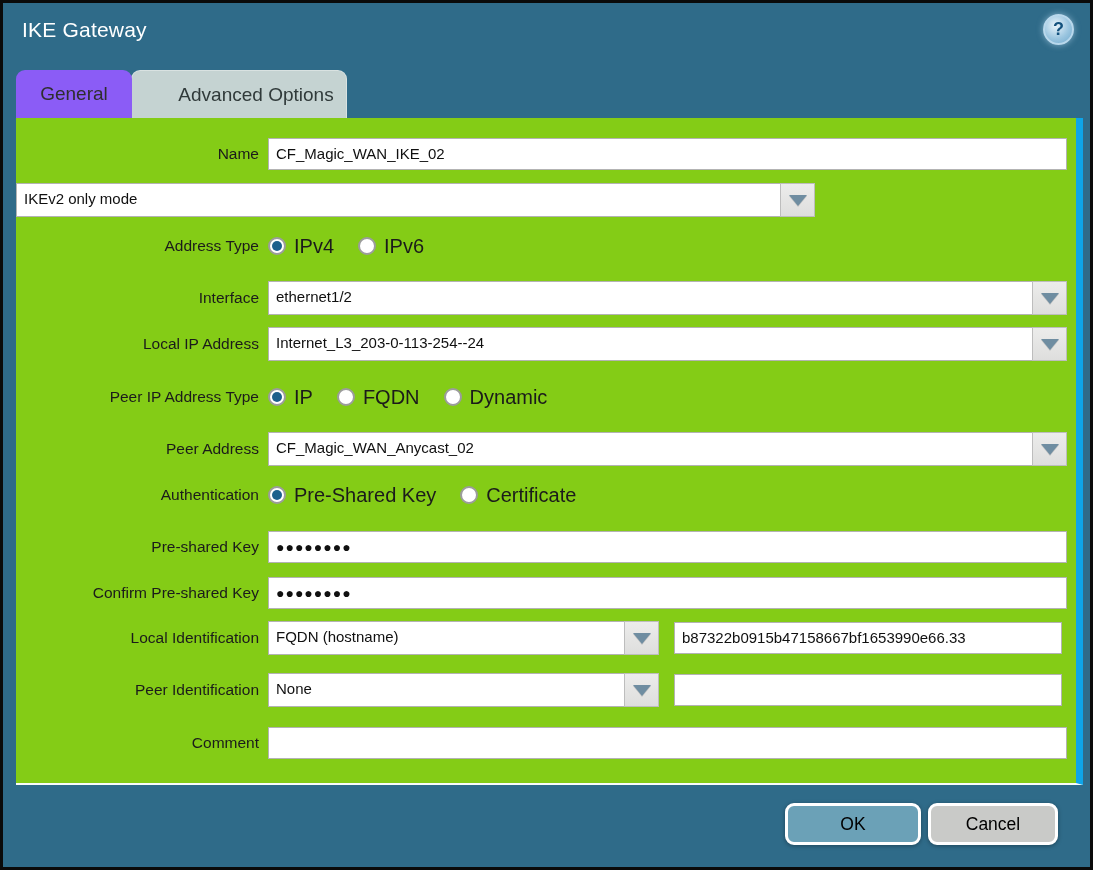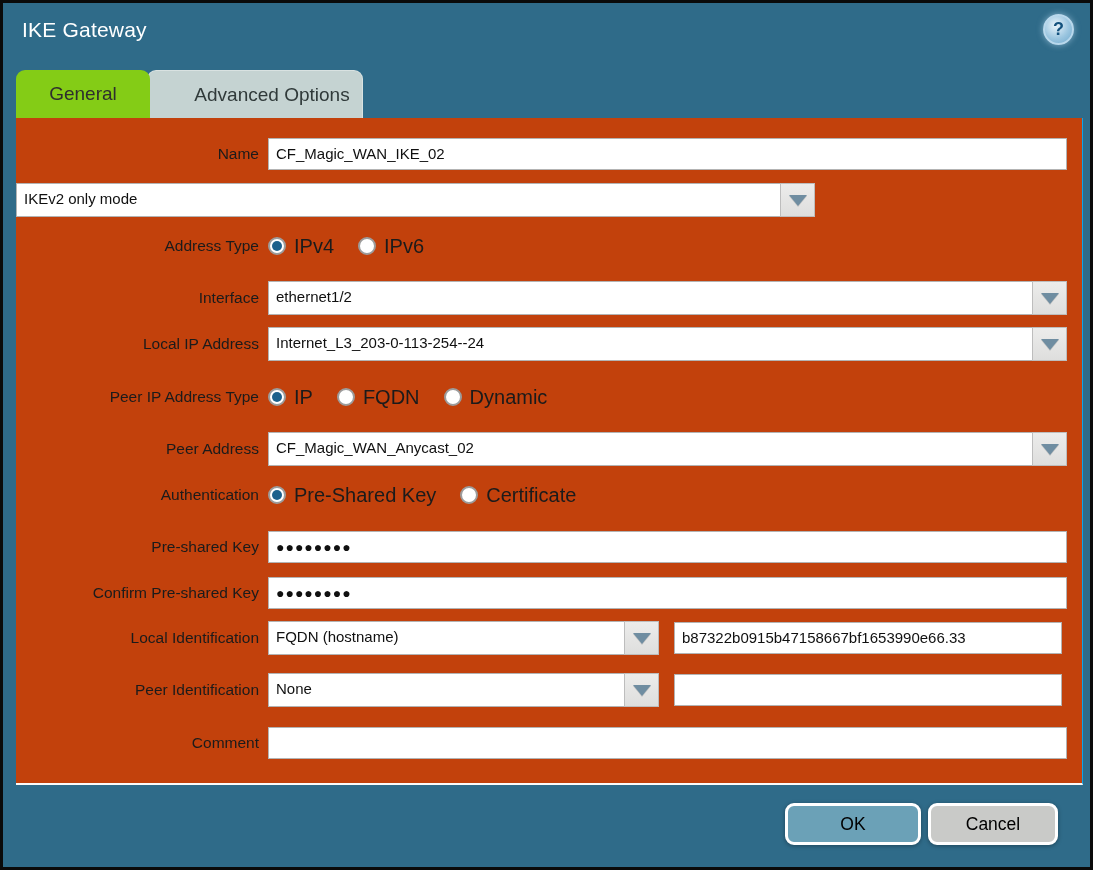--- a/index.html
+++ b/index.html
@@ -28,27 +28,27 @@
     display:flex;align-items:center;justify-content:center;
     cursor:pointer;
   }
   
   .tab{
     position:absolute;top:67px;height:48px;
     border-radius:9px 9px 0 0;
     display:flex;align-items:center;justify-content:center;
     font-size:19px;color:#303a3a;cursor:pointer;
   }
-  .tab-general{left:13px;width:134px;background:#84cc16;z-index:2;color:#2e2e2e;}
-  .tab-advanced{left:144px;width:216px;background:#c5d3d2;border:1px solid rgba(255,255,255,.35);border-bottom:none;padding-left:34px;}
+  .tab-general{left:13px;width:116px;background:#8b5cf6;z-index:2;color:#2e2e2e;}
+  .tab-advanced{left:128px;width:216px;background:#c5d3d2;border:1px solid rgba(255,255,255,.35);border-bottom:none;padding-left:34px;}
   
   .panel{
     position:absolute;top:115px;left:13px;width:1067px;height:667px;
-    background:#c2410c;
-    border-right:1px solid #0ea5e9;
+    background:#84cc16;
+    border-right:7px solid #0ea5e9;
     border-bottom:2px solid #fbfbfa;
     z-index:1;
   }
   .row{position:absolute;left:0;width:100%;display:flex;align-items:center;height:32px;}
   .row.radio-row{height:26px;}
   .lbl{
     width:243px;min-width:243px;text-align:right;margin-right:9px;
     font-size:15.5px;color:#1b1b1b;white-space:nowrap;
   }
   .tfield{

